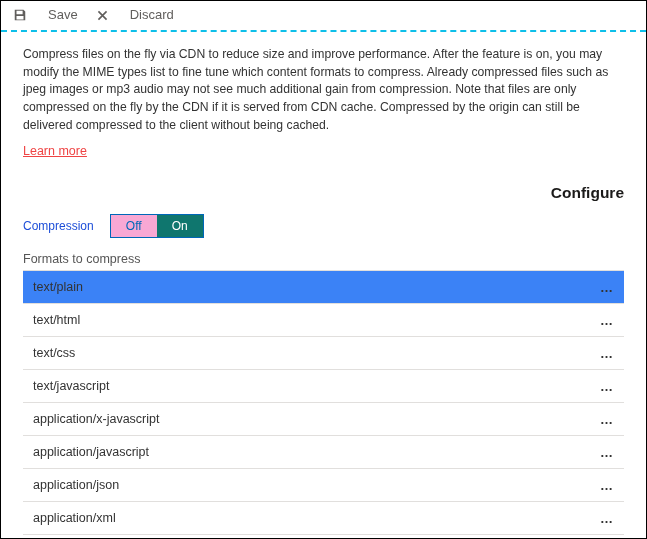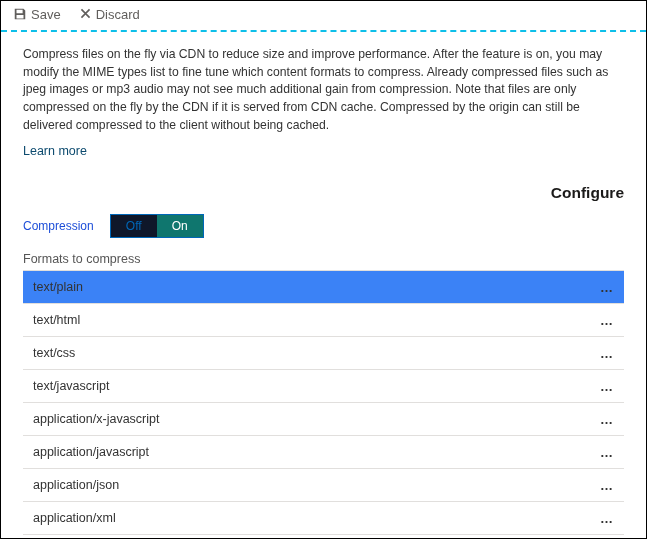--- a/index.html
+++ b/index.html
@@ -1,30 +1,30 @@
 <!DOCTYPE html>
 <html><head>
 <meta charset="utf-8">
 <style>
   * { box-sizing: border-box; margin: 0; padding: 0; }
   body { font-family: "Segoe UI", Arial, sans-serif; font-size: 13px; color: #323130; background: #fff; }
   .frame { width: 647px; height: 539px; border: 1px solid #000; overflow: hidden; position: relative; }
   .toolbar { display: flex; align-items: center; gap: 18px; padding: 6px 12px 8px 12px; border-bottom: 2px dashed #0ebfe9; }
-  .tbtn { display: inline-flex; align-items: flex-start; gap: 4px; cursor: pointer; color: #605e5c; }
+  .tbtn { display: inline-flex; align-items: flex-end; gap: 21px; cursor: pointer; color: #605e5c; }
   .tbtn .icon { display: inline-flex; }
   .content { padding: 14px 22px 0 22px; }
   h2.section { font-size: 15.5px; font-weight: 700; color: #1b1a19; margin-bottom: 8px; }
   h2.configure { margin-top: 26px; margin-bottom: 12px; text-align: right; }
   .desc { font-size: 12.2px; color: #333; line-height: 1.45; }
-  .link { color: #0c4a6e; font-size: 12.5px; display: inline-block; margin-top: 10px; cursor: pointer; }
+  .link { color: #ef4444; text-decoration: underline; font-size: 12.5px; display: inline-block; margin-top: 10px; cursor: pointer; }
   .row-toggle { display: flex; align-items: center; gap: 16px; margin-bottom: 14px; }
   .field-label { font-size: 12px; color: #1d4ed8; }
   .toggle { display: inline-flex; border: 1px solid #0067b8; height: 24px; }
   .toggle .opt { width: 46px; text-align: center; line-height: 22px; font-size: 12px; cursor: pointer; }
-  .toggle .opt.off { background: #0f172a; color: #0067b8; }
+  .toggle .opt.off { background: #f9a8d4; color: #0067b8; }
   .toggle .opt.on { background: #0f766e; color: #fff; font-weight: 400; }
   .formats-label { font-size: 12.5px; color: #555; margin-bottom: 5px; }
   .list { }
   .lrow { display: flex; align-items: center; border-bottom: 1px solid #e1dfdd; border-top: 1px solid #e1dfdd; margin-top: -1px; height: 34px; }
   .lrow.selected { background: #3b82f6; }
   .lcell { flex: 1; padding: 0 10px; font-size: 12.5px; color: #333; }
   .dots { width: 34px; text-align: center; cursor: pointer; font-weight: bold; letter-spacing: 1px; color: #333; }
   .lrow.last-format { border-bottom: 1px solid #e1dfdd; }
 </style>
 </head>

